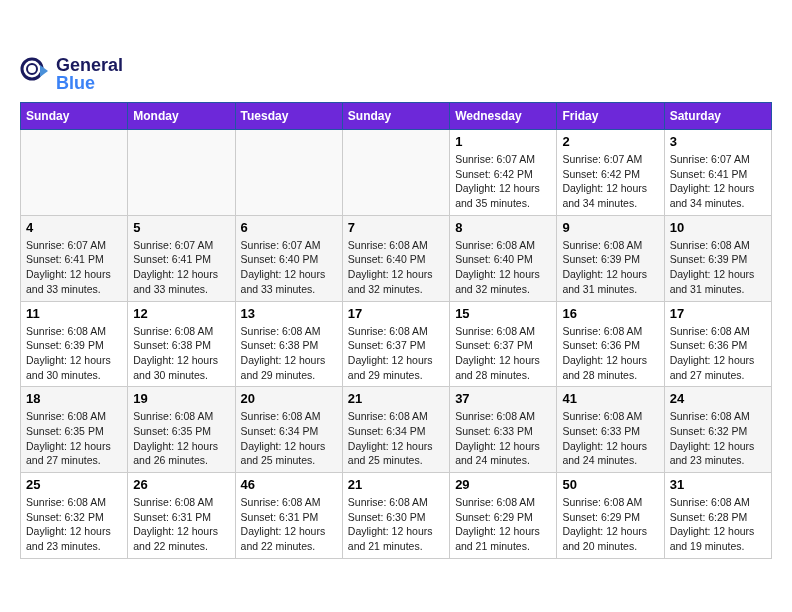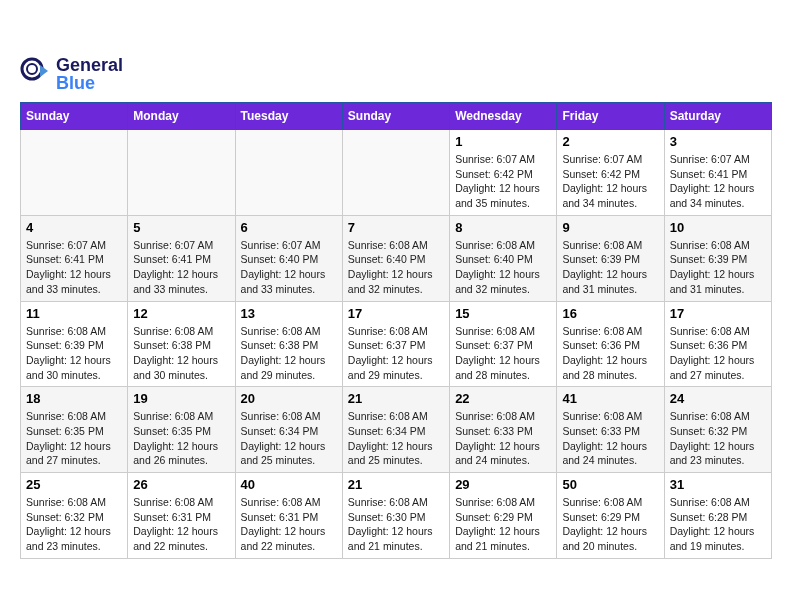--- a/index.html
+++ b/index.html
@@ -200,21 +200,21 @@
         </td>
         <td>
           <div class="day-number">20</div>
           <div class="day-info">Sunrise: 6:08 AM<br>Sunset: 6:34 PM<br>Daylight: 12 hours<br>and 25 minutes.</div>
         </td>
         <td>
           <div class="day-number">21</div>
           <div class="day-info">Sunrise: 6:08 AM<br>Sunset: 6:34 PM<br>Daylight: 12 hours<br>and 25 minutes.</div>
         </td>
         <td>
-          <div class="day-number">22</div>
+          <div class="day-number">37</div>
           <div class="day-info">Sunrise: 6:08 AM<br>Sunset: 6:33 PM<br>Daylight: 12 hours<br>and 24 minutes.</div>
         </td>
         <td>
           <div class="day-number">41</div>
           <div class="day-info">Sunrise: 6:08 AM<br>Sunset: 6:33 PM<br>Daylight: 12 hours<br>and 24 minutes.</div>
         </td>
         <td>
           <div class="day-number">24</div>
           <div class="day-info">Sunrise: 6:08 AM<br>Sunset: 6:32 PM<br>Daylight: 12 hours<br>and 23 minutes.</div>
         </td>
@@ -222,21 +222,21 @@
       <tr>
         <td>
           <div class="day-number">25</div>
           <div class="day-info">Sunrise: 6:08 AM<br>Sunset: 6:32 PM<br>Daylight: 12 hours<br>and 23 minutes.</div>
         </td>
         <td>
           <div class="day-number">26</div>
           <div class="day-info">Sunrise: 6:08 AM<br>Sunset: 6:31 PM<br>Daylight: 12 hours<br>and 22 minutes.</div>
         </td>
         <td>
-          <div class="day-number">40</div>
+          <div class="day-number">46</div>
           <div class="day-info">Sunrise: 6:08 AM<br>Sunset: 6:31 PM<br>Daylight: 12 hours<br>and 22 minutes.</div>
         </td>
         <td>
           <div class="day-number">21</div>
           <div class="day-info">Sunrise: 6:08 AM<br>Sunset: 6:30 PM<br>Daylight: 12 hours<br>and 21 minutes.</div>
         </td>
         <td>
           <div class="day-number">29</div>
           <div class="day-info">Sunrise: 6:08 AM<br>Sunset: 6:29 PM<br>Daylight: 12 hours<br>and 21 minutes.</div>
         </td>

